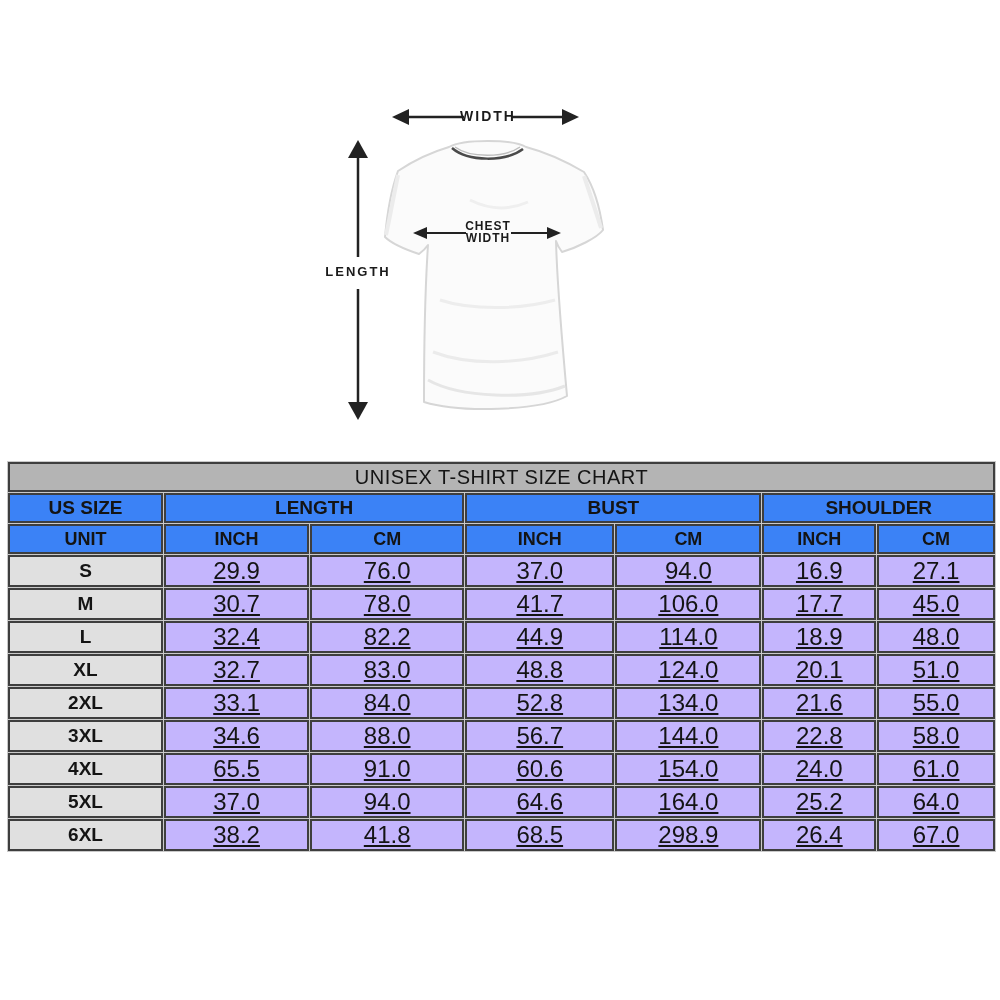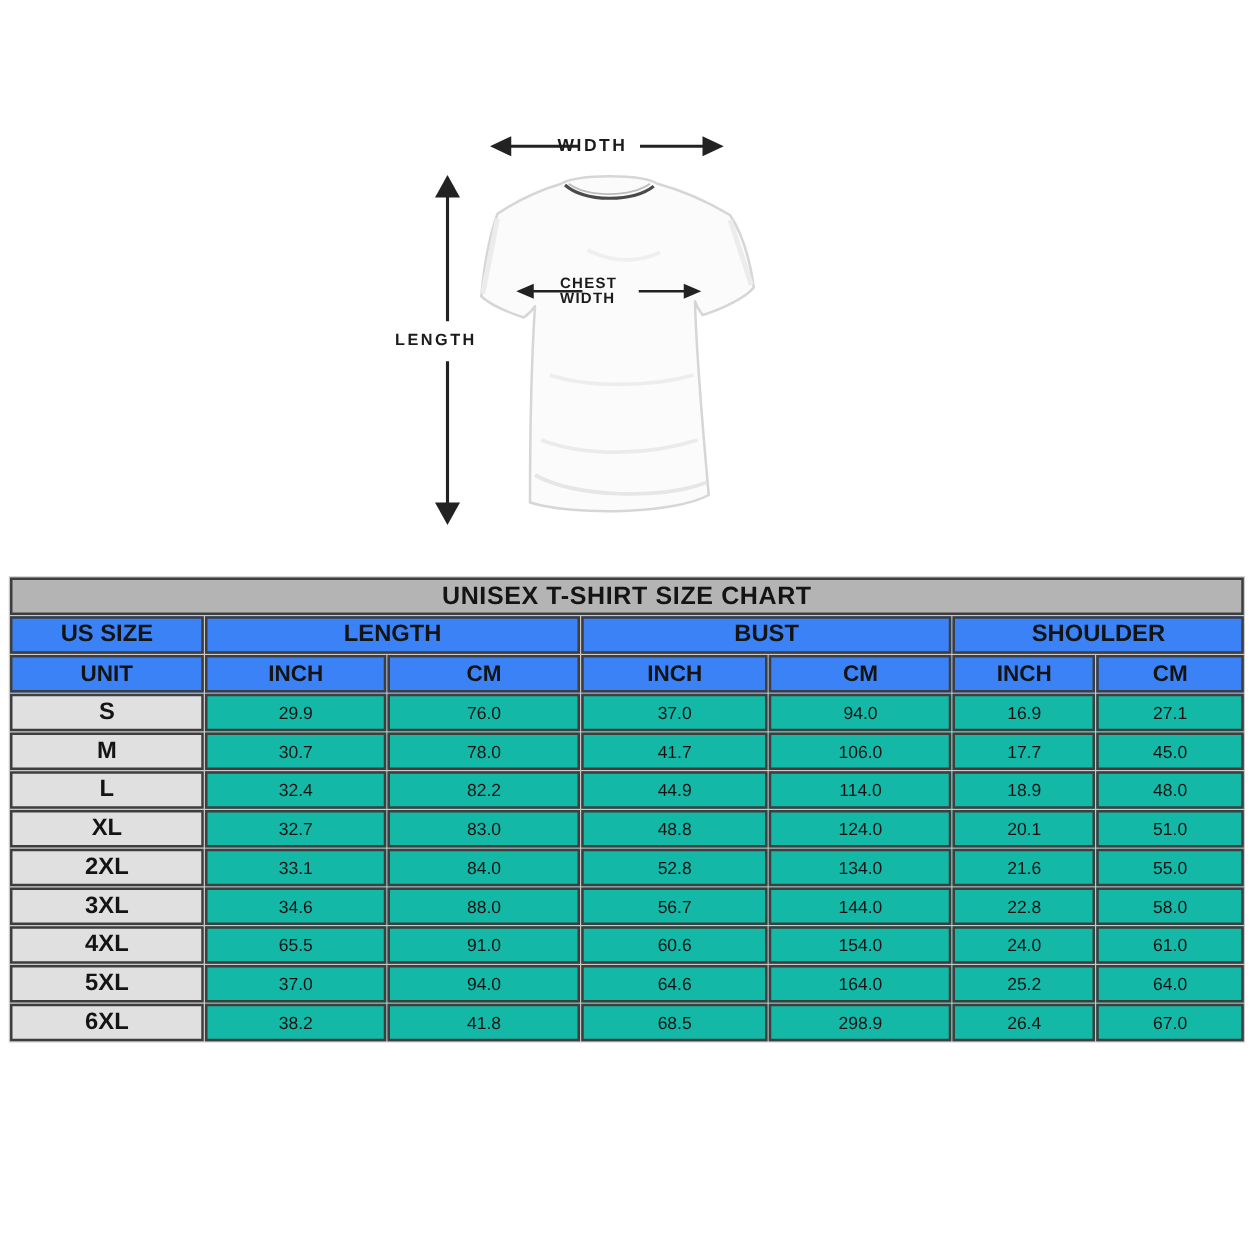--- a/index.html
+++ b/index.html
@@ -4,42 +4,42 @@
 <style>
   html,body{margin:0;padding:0;background:#ffffff;}
   .stage{
     position:relative;width:1000px;height:1000px;background:#ffffff;
     font-family:"Liberation Sans",sans-serif;overflow:hidden;
   }
   
   .diagram{position:absolute;left:0;top:0;width:1000px;height:455px;}
   .diagram svg{position:absolute;left:0;top:0;}
   .meas-label{
-    position:absolute;color:#1b1b1b;font-weight:bold;
+    position:absolute;color:#1b1b1b;font-weight:bold;text-align:center;
     letter-spacing:2px;line-height:1.1;white-space:nowrap;
   }
   .lbl-width{left:446px;top:109px;width:84px;font-size:14px;}
   .lbl-length{left:316px;top:265px;width:84px;font-size:13px;}
   .lbl-chest{left:448px;top:220px;width:80px;font-size:12px;letter-spacing:1px;line-height:12px;}
   
   table.size-chart{
     position:absolute;left:7px;top:461px;width:989px;
     border-collapse:separate;border-spacing:1px;background:#c9c9c9;
     table-layout:fixed;
   }
   table.size-chart td{
     border:2px solid #3e3e3e;height:26px;padding:0;
     text-align:center;vertical-align:middle;color:#141414;overflow:hidden;
   }
   td.hdr{background:#3b82f6;font-weight:bold;}
-  td.title-cell{background:#b4b4b4;font-weight:bold;font-size:20px;letter-spacing:.5px;}
+  td.title-cell{background:#b4b4b4;font-weight:normal;font-size:20px;letter-spacing:.5px;}
   td.group-cell{font-size:19px;}
   td.unit-cell{font-size:18px;}
   td.size-cell{background:#e0e0e0;font-weight:bold;font-size:19px;}
-  td.val-cell{background:#14b8a6;font-size:14px;}
+  td.val-cell{background:#c4b5fd;font-size:24px;text-decoration:underline;}
 </style>
 </head>
 <body>
 
 <div class="stage">
 
   <div class="diagram">
     <svg width="1000" height="455" viewBox="0 0 1000 455">
 
       <g>

